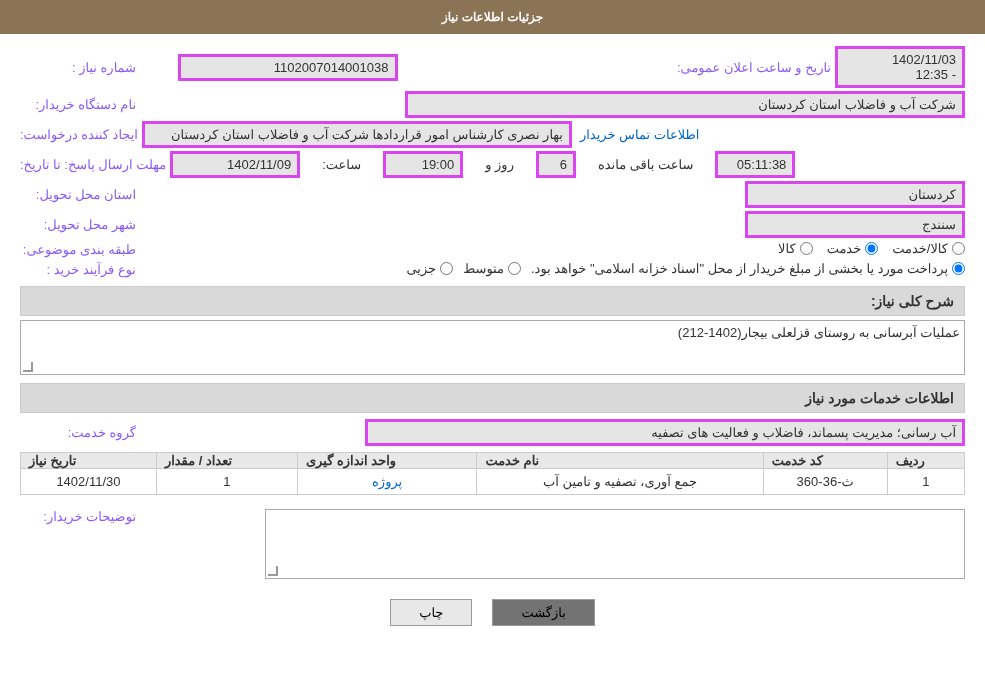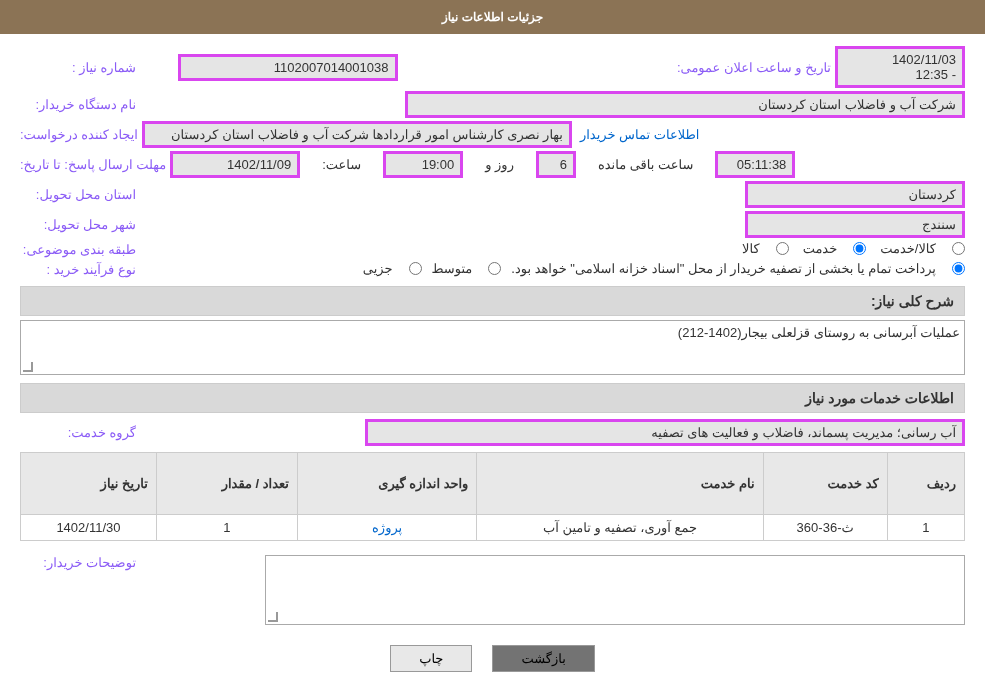--- a/index.html
+++ b/index.html
@@ -60,21 +60,21 @@
     }
     .radio-group {
       display: inline-flex;
       flex-direction: row-reverse;
       gap: 14px;
       align-items: center;
     }
     .radio-item {
       display: flex;
       align-items: center;
-      gap: 16px;
+      gap: 4px;
       flex-direction: row-reverse;
     }
     .description-box {
       width: 100%;
       border: 1px solid #aaa;
       min-height: 55px;
       background: #fff;
       padding: 4px;
       text-align: right;
       padding-left: 20px;
@@ -91,22 +91,22 @@
       cursor: se-resize;
     }
     .service-table {
       width: 100%;
       border-collapse: collapse;
       margin-top: 6px;
     }
     .service-table th {
       background: #e8e8e8;
       border: 1px solid #ccc;
-      padding: 23px 8px;
-      text-align: right;
+      padding: 0 8px;
+      text-align: left;
       font-weight: bold;
     }
     .service-table td {
       border: 1px solid #ccc;
       padding: 5px 8px;
       text-align: center;
     }
     .buyer-notes-area {
       border: 1px solid #aaa;
       min-height: 70px;
@@ -271,21 +271,21 @@
         <div class="radio-group" style="flex-wrap:wrap; gap:10px;">
           <div class="radio-item">
             <span>جزیی</span>
             <input type="radio" name="purchase_type" value="جزیی" style="">
           </div>
           <div class="radio-item">
             <span>متوسط</span>
             <input type="radio" name="purchase_type" value="متوسط" style="">
           </div>
           <div class="radio-item" style="flex-direction:row-reverse;">
-            <span>پرداخت تمام یا بخشی از تصفیه خریدار از محل "اسناد خزانه اسلامی" خواهد بود.</span>
+            <span>پرداخت مورد یا بخشی از مبلغ خریدار از محل "اسناد خزانه اسلامی" خواهد بود.</span>
             <input type="radio" name="purchase_type" value="esnad" checked="" style="">
           </div>
         </div>
       </div>
     </div>
 
     <div class="section-header">
       <span>شرح کلی نیاز:</span>
     </div>
 

